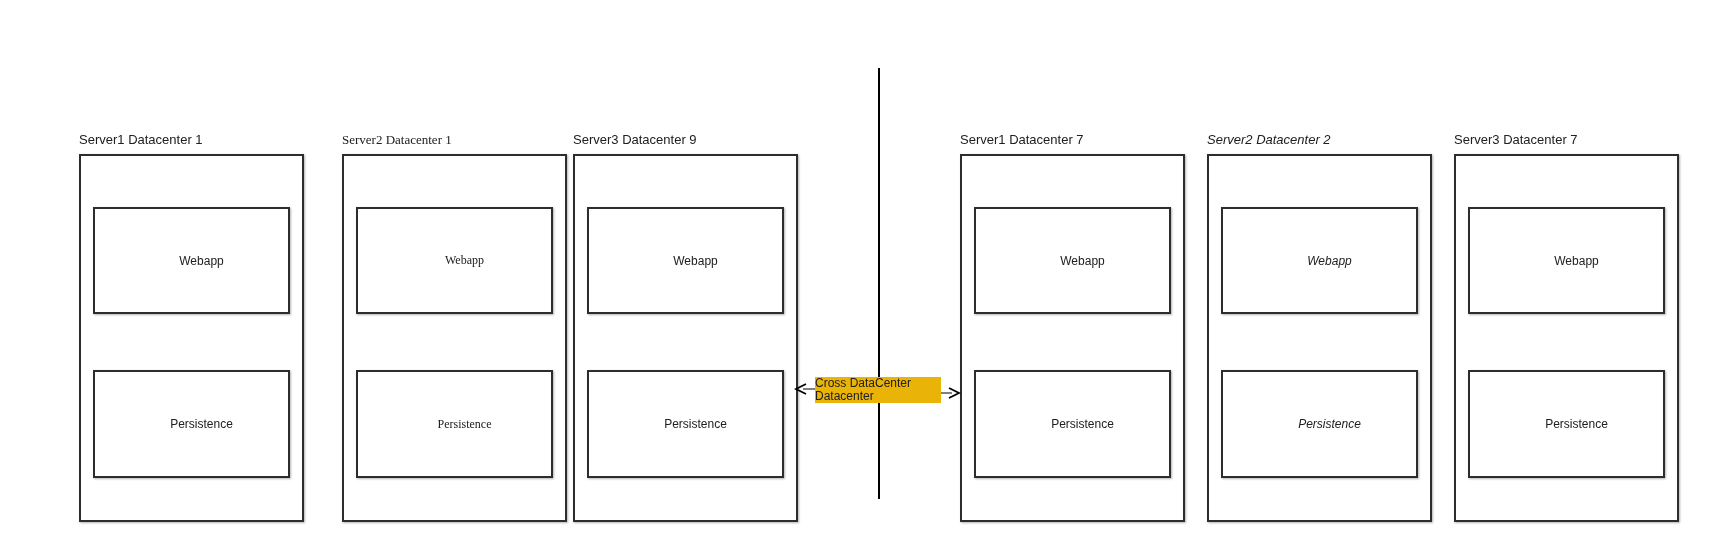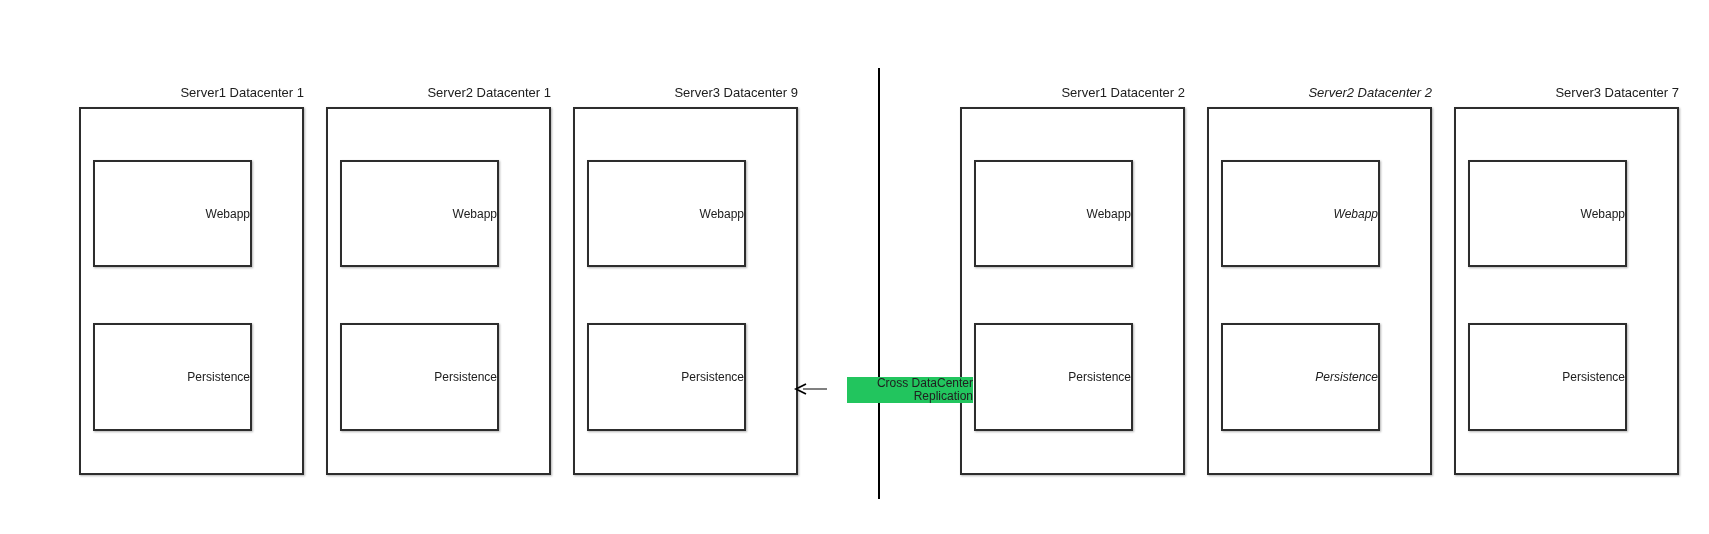--- a/index.html
+++ b/index.html
@@ -16,45 +16,46 @@
     overflow: hidden;
   }
   .server {
     position: absolute;
     top: 85px;
     width: 225px;
   }
   .server-title {
     height: 22px;
     line-height: 16px;
-    text-align: right;
+    text-align: left;
     font-size: 13px;
     color: #202020;
     white-space: nowrap;
+    margin-top: 47px;
   }
   .server-body {
     position: relative;
     box-sizing: border-box;
     width: 225px;
     height: 368px;
     border: 2px solid #2d2d2d;
     background: #ffffff;
     box-shadow: 1px 1px 2px rgba(0,0,0,0.3);
   }
   .component {
     position: absolute;
     left: 12px;
-    width: 159px;
+    width: 197px;
     box-sizing: border-box;
     border: 2px solid #2d2d2d;
     background: #ffffff;
     box-shadow: 1px 1px 2px rgba(0,0,0,0.3);
     display: flex;
     align-items: center;
-    justify-content: flex-end;
+    justify-content: center;
     font-size: 12px;
     color: #202020;
     padding-left: 20px;
   }
   .component.webapp {
     top: 51px;
     height: 107px;
   }
   .component.persistence {
     top: 214px;
@@ -63,41 +64,41 @@
   .divider {
     position: absolute;
     left: 878px;
     top: 68px;
     width: 2px;
     height: 431px;
     background: #000000;
   }
   .replication-label {
     position: absolute;
-    left: 847px;
+    left: 815px;
     top: 377px;
     width: 126px;
-    background: #22c55e;
-    text-align: right;
+    background: #eab308;
+    text-align: left;
     font-size: 12px;
     line-height: 13px;
     color: #202020;
     z-index: 3;
   }
   .arrows {
     position: absolute;
     left: 790px;
     top: 378px;
     width: 180px;
     height: 30px;
     z-index: 2;
   }
   
   .s0 { left: 79px; }
-  .s1 { left: 326px; }
+  .s1 { left: 342px; font-family: Liberation Serif, serif; }
   .s2 { left: 573px; }
   .s3 { left: 960px; }
   .s4 { left: 1207px; font-style: italic; }
   .s5 { left: 1454px; }
 </style>
 </head>
 <body>
 
 <div class="canvas">
 
@@ -131,21 +132,21 @@
       <div class="component webapp">
         <span>Webapp</span>
       </div>
       <div class="component persistence">
         <span>Persistence</span>
       </div>
     </div>
   </div>
 
   <div class="server s3">
-    <div class="server-title">Server1 Datacenter 2</div>
+    <div class="server-title">Server1 Datacenter 7</div>
     <div class="server-body">
       <div class="component webapp">
         <span>Webapp</span>
       </div>
       <div class="component persistence">
         <span>Persistence</span>
       </div>
     </div>
   </div>
 
@@ -181,16 +182,16 @@
       <polyline points="16,6 6,11 16,16" fill="none" stroke="#000000" stroke-width="1.8"></polyline>
     </g>
     <g>
       <line x1="138" y1="15" x2="162" y2="15" stroke="#616161" stroke-width="1.6"></line>
       <polyline points="159,10 169,15 159,20" fill="none" stroke="#000000" stroke-width="1.8"></polyline>
     </g>
   </svg>
 
   <div class="replication-label">
     <div>Cross DataCenter</div>
-    <div>Replication</div>
+    <div>Datacenter</div>
   </div>
 
 </div>
 
 </body></html>

